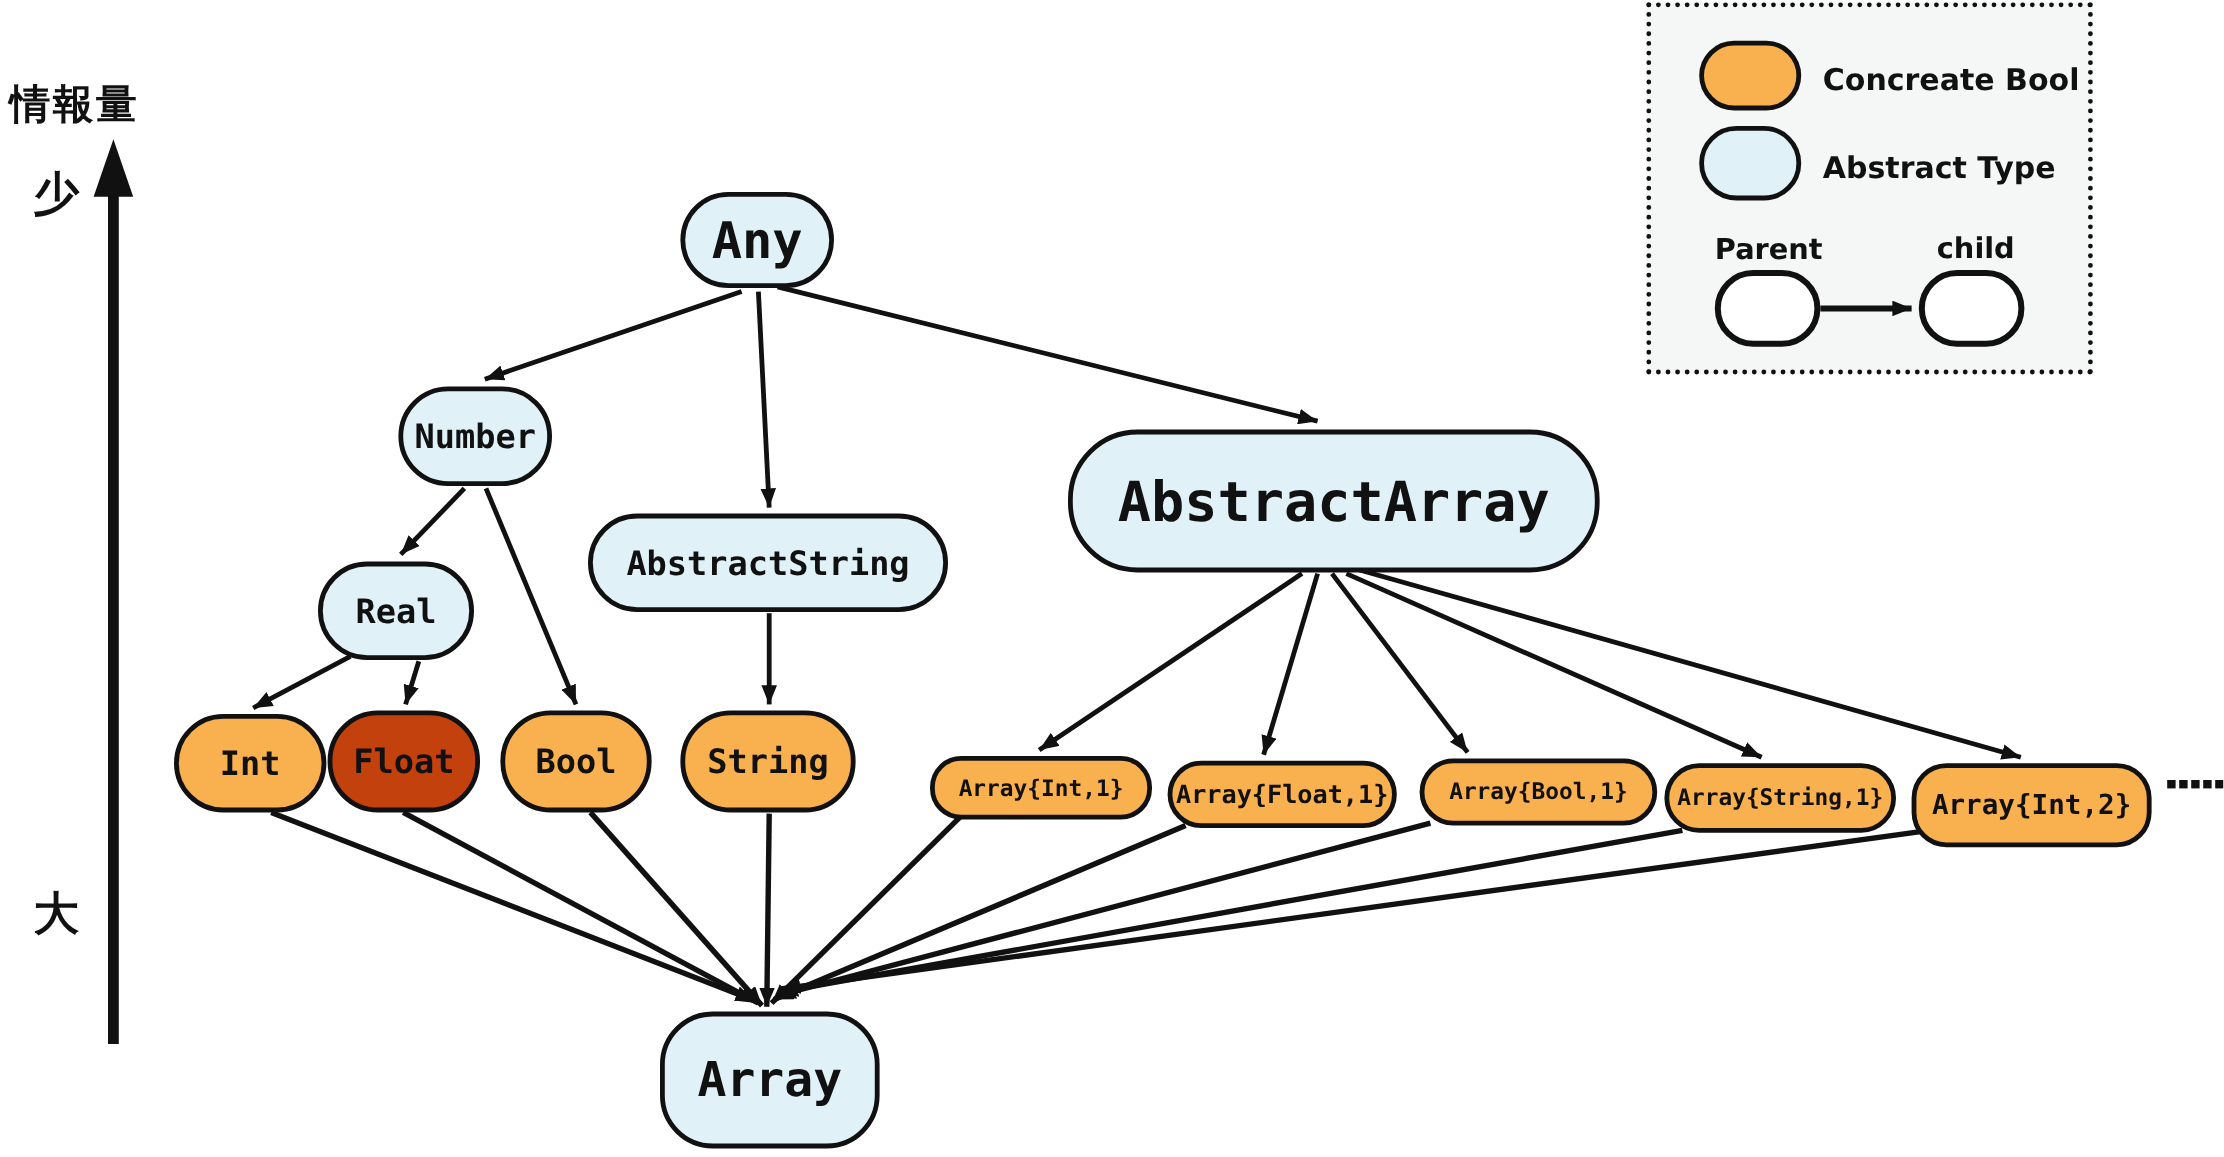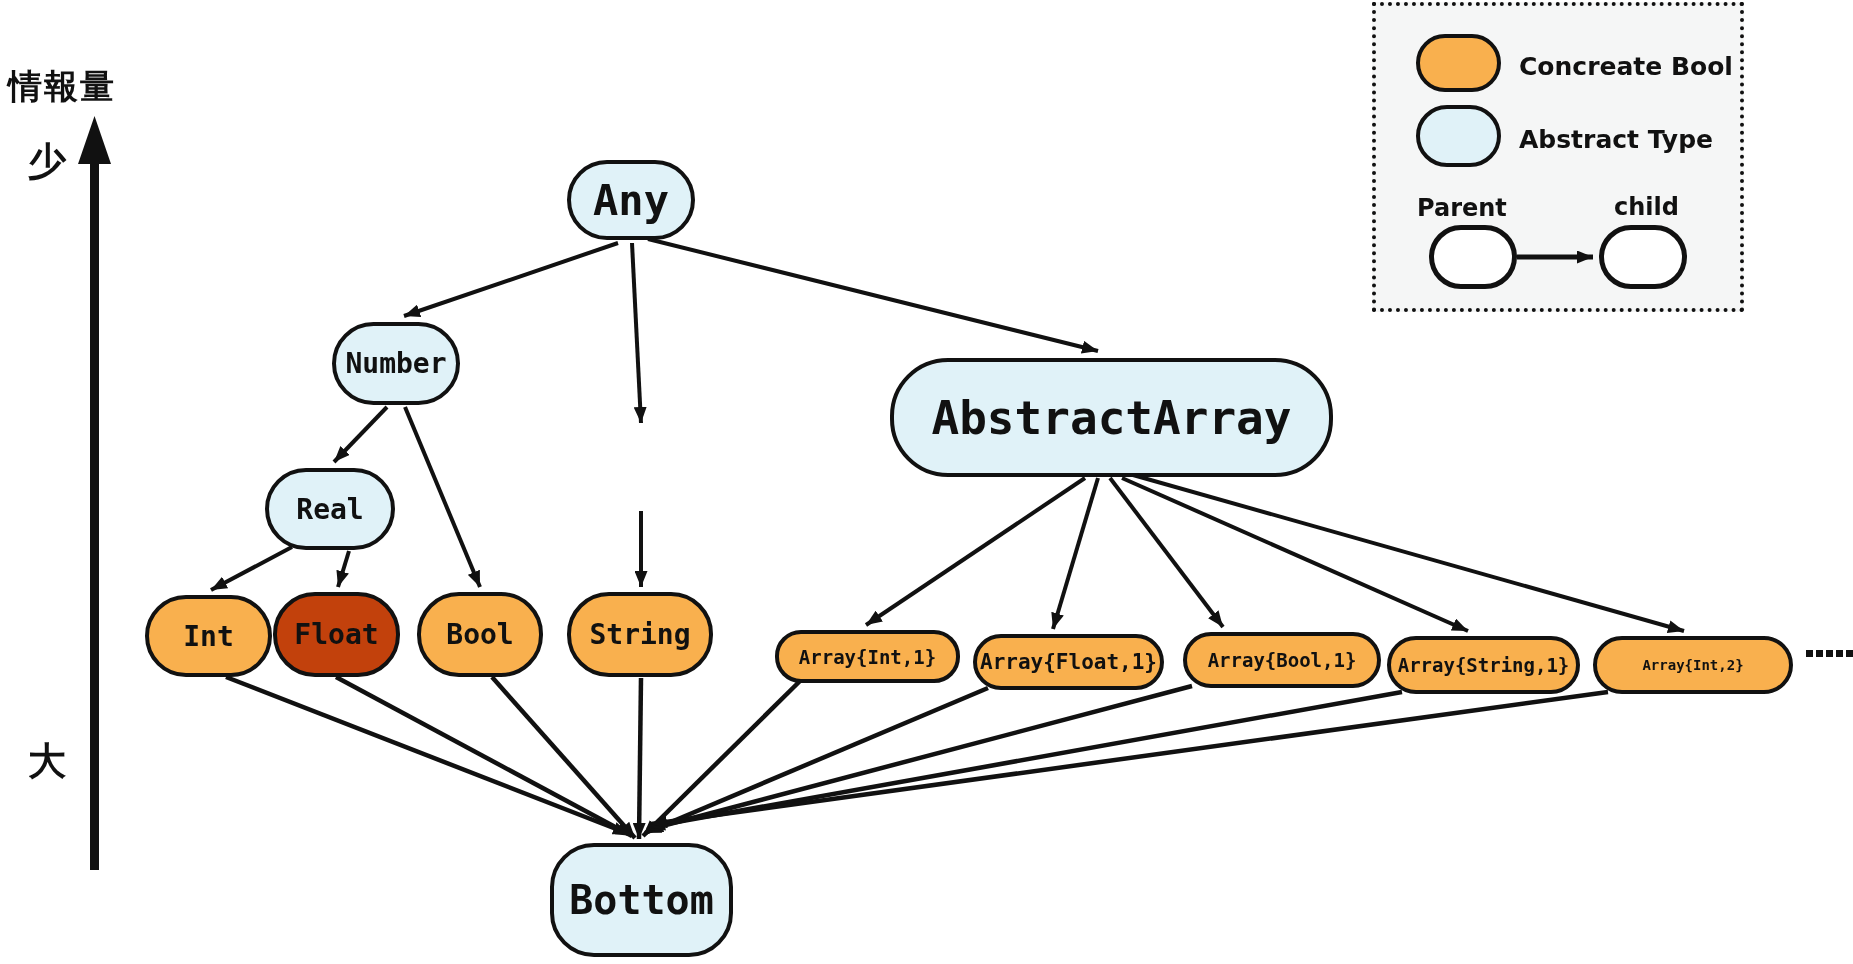--- a/index.html
+++ b/index.html
@@ -105,20 +105,23 @@
   </div>
 
   <div class="node abstract" style="left: 332px; top: 322px; width: 128px; height: 83px; border-radius: 42px; font-size: 28px; background: rgb(224, 242, 248); border-color: rgb(17, 17, 17);">
     <span>Number</span>
   </div>
 
   <div class="node abstract" style="left: 265px; top: 468px; width: 130px; height: 82px; border-radius: 41px; font-size: 28px; background: rgb(224, 242, 248); border-color: rgb(17, 17, 17);">
     <span>Real</span>
   </div>
 
+  <div class="node abstract" style="left: 490px; top: 428px; width: 300px; height: 82px; border-radius: 41px; font-size: 28px; background: rgb(224, 242, 248); border-color: rgb(17, 17, 17);">
+    <span>AbstractString</span>
+  </div>
 
   <div class="node abstract" style="left: 890px; top: 358px; width: 443px; height: 119px; border-radius: 58px; font-size: 46px; background: rgb(224, 242, 248); border-color: rgb(17, 17, 17); justify-content: center;">
     <span>AbstractArray</span>
   </div>
 
   <div class="node concrete" style="left: 145px; top: 595px; width: 127px; height: 82px; border-radius: 41px; font-size: 28px; background: rgb(249, 176, 78); border-color: rgb(17, 17, 17);">
     <span>Int</span>
   </div>
 
   <div class="node concrete" style="left: 273px; top: 592px; width: 127px; height: 85px; border-radius: 42px; font-size: 28px; background: #c2410c; border-color: rgb(17, 17, 17);">
@@ -142,44 +145,44 @@
   </div>
 
   <div class="node concrete" style="left: 1183px; top: 632px; width: 198px; height: 56px; border-radius: 28px; font-size: 19px; background: rgb(249, 176, 78); border-color: rgb(17, 17, 17);">
     <span>Array{Bool,1}</span>
   </div>
 
   <div class="node concrete" style="left: 1387px; top: 636px; width: 193px; height: 58px; border-radius: 29px; font-size: 19px; background: rgb(249, 176, 78); border-color: rgb(17, 17, 17);">
     <span>Array{String,1}</span>
   </div>
 
-  <div class="node concrete" style="left: 1593px; top: 636px; width: 200px; height: 58px; border-radius: 29px; font-size: 14px; background: rgb(249, 176, 78); border-color: rgb(17, 17, 17);">
+  <div class="node concrete" style="left: 1593px; top: 636px; width: 200px; height: 70px; border-radius: 29px; font-size: 23px; background: rgb(249, 176, 78); border-color: rgb(17, 17, 17);">
     <span>Array{Int,2}</span>
   </div>
 
   <div class="node abstract" style="left: 550px; top: 843px; width: 183px; height: 114px; border-radius: 44px; font-size: 40px; background: rgb(224, 242, 248); border-color: rgb(17, 17, 17);">
-    <span>Bottom</span>
+    <span>Array</span>
   </div>
 
   <div id="ellipsis-dots">
     <i></i>
       <i></i>
       <i></i>
       <i></i>
       <i></i>
   </div>
 
   <div id="legend" style="background: rgb(245, 246, 246);">
     <div class="legend-swatch concrete" style="left: 40px; top: 28px; width: 85px; height: 58px; border-radius: 29px; background: rgb(249, 176, 78); border-color: rgb(17, 17, 17);"></div>
     <div class="legend-label" style="left:143px;top:46px;">Concreate Bool</div>
 
     <div class="legend-swatch abstract" style="left: 40px; top: 99px; width: 85px; height: 62px; border-radius: 31px; background: rgb(224, 242, 248); border-color: rgb(17, 17, 17);"></div>
     <div class="legend-label" style="left:143px;top:119px;">Abstract Type</div>
 
-    <div class="legend-small-label" style="left:41px;top:188px;">Parent</div>
+    <div class="legend-small-label" style="left:53px;top:188px;">Parent</div>
     <div class="legend-small-label" style="left:238px;top:187px;">child</div>
 
     <div class="legend-pill" style="left:53px;top:219px;"></div>
     <div class="legend-pill" style="left:223px;top:219px;"></div>
 
     <svg id="legend-arrow" width="84" height="22" viewBox="0 0 84 22">
       <defs>
         <marker id="ah2" markerUnits="userSpaceOnUse" markerWidth="18" markerHeight="13" refX="16" refY="6.5" orient="auto">
           <path d="M0,0 L16,6.5 L0,13 Z" fill="#111111"></path>
         </marker>

